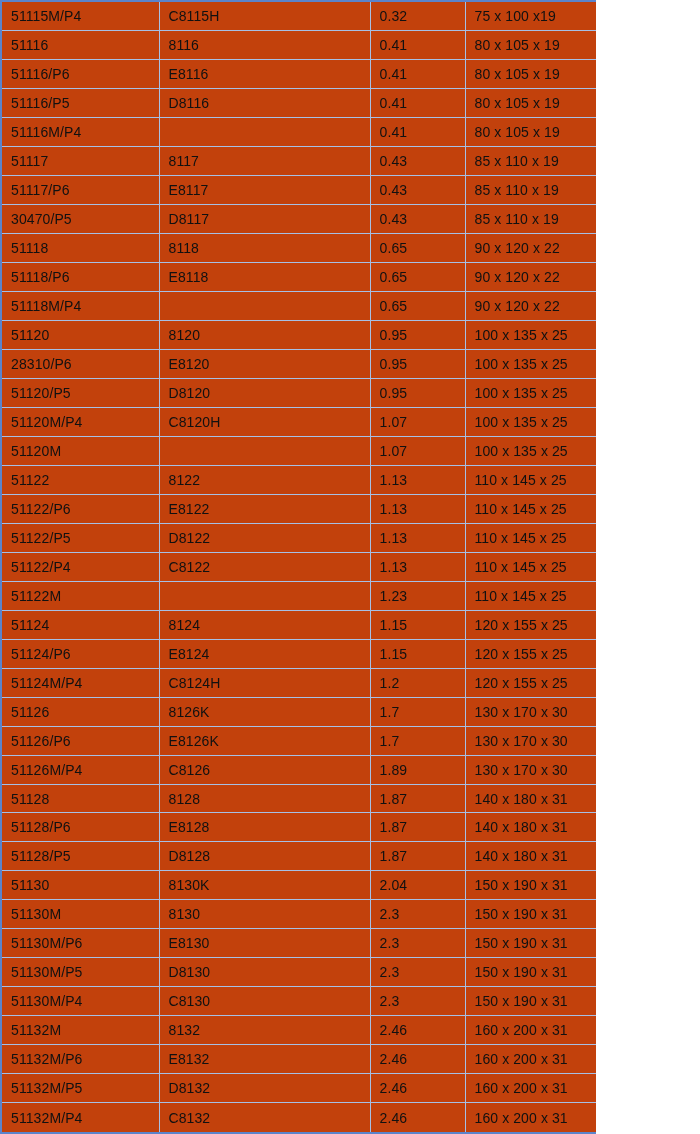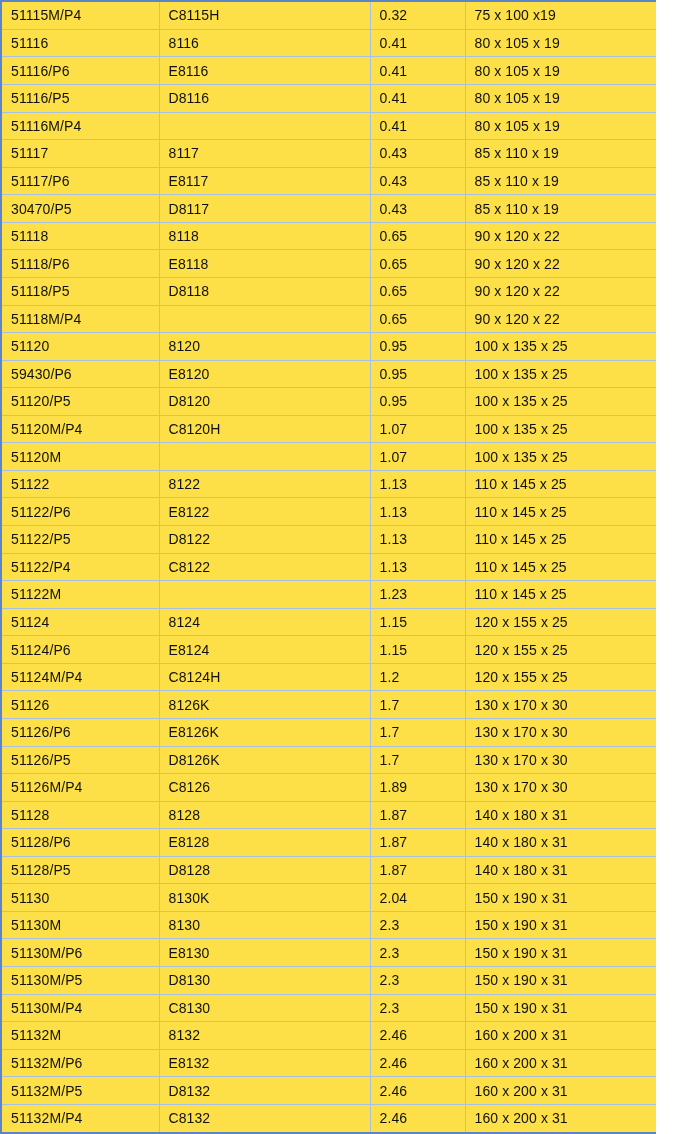--- a/index.html
+++ b/index.html
@@ -1,25 +1,25 @@
 <!DOCTYPE html>
 <html><head>
 <meta charset="utf-8">
 <style>
   html, body {
     margin: 0;
     padding: 0;
     background: #ffffff;
   }
   .page {
-    width: 656px;
+    width: 596px;
     height: 1134px;
     box-sizing: border-box;
     overflow: hidden;
-    background: #fde047;
+    background: #c2410c;
   }
   table.spec-table {
     width: 700px;
     height: 1134px;
     box-sizing: border-box;
     border-collapse: collapse;
     table-layout: fixed;
     font-family: "Liberation Sans", sans-serif;
     font-size: 14px;
     color: #111111;
@@ -104,39 +104,33 @@
           <td>0.65</td>
           <td>90 x 120 x 22</td>
         </tr>
         <tr>
           <td>51118/P6</td>
           <td>E8118</td>
           <td>0.65</td>
           <td>90 x 120 x 22</td>
         </tr>
         <tr>
-          <td>51118/P5</td>
-          <td>D8118</td>
-          <td>0.65</td>
-          <td>90 x 120 x 22</td>
-        </tr>
-        <tr>
           <td>51118M/P4</td>
           <td></td>
           <td>0.65</td>
           <td>90 x 120 x 22</td>
         </tr>
         <tr>
           <td>51120</td>
           <td>8120</td>
           <td>0.95</td>
           <td>100 x 135 x 25</td>
         </tr>
         <tr>
-          <td>59430/P6</td>
+          <td>28310/P6</td>
           <td>E8120</td>
           <td>0.95</td>
           <td>100 x 135 x 25</td>
         </tr>
         <tr>
           <td>51120/P5</td>
           <td>D8120</td>
           <td>0.95</td>
           <td>100 x 135 x 25</td>
         </tr>
@@ -202,26 +196,20 @@
         </tr>
         <tr>
           <td>51126</td>
           <td>8126K</td>
           <td>1.7</td>
           <td>130 x 170 x 30</td>
         </tr>
         <tr>
           <td>51126/P6</td>
           <td>E8126K</td>
-          <td>1.7</td>
-          <td>130 x 170 x 30</td>
-        </tr>
-        <tr>
-          <td>51126/P5</td>
-          <td>D8126K</td>
           <td>1.7</td>
           <td>130 x 170 x 30</td>
         </tr>
         <tr>
           <td>51126M/P4</td>
           <td>C8126</td>
           <td>1.89</td>
           <td>130 x 170 x 30</td>
         </tr>
         <tr>

